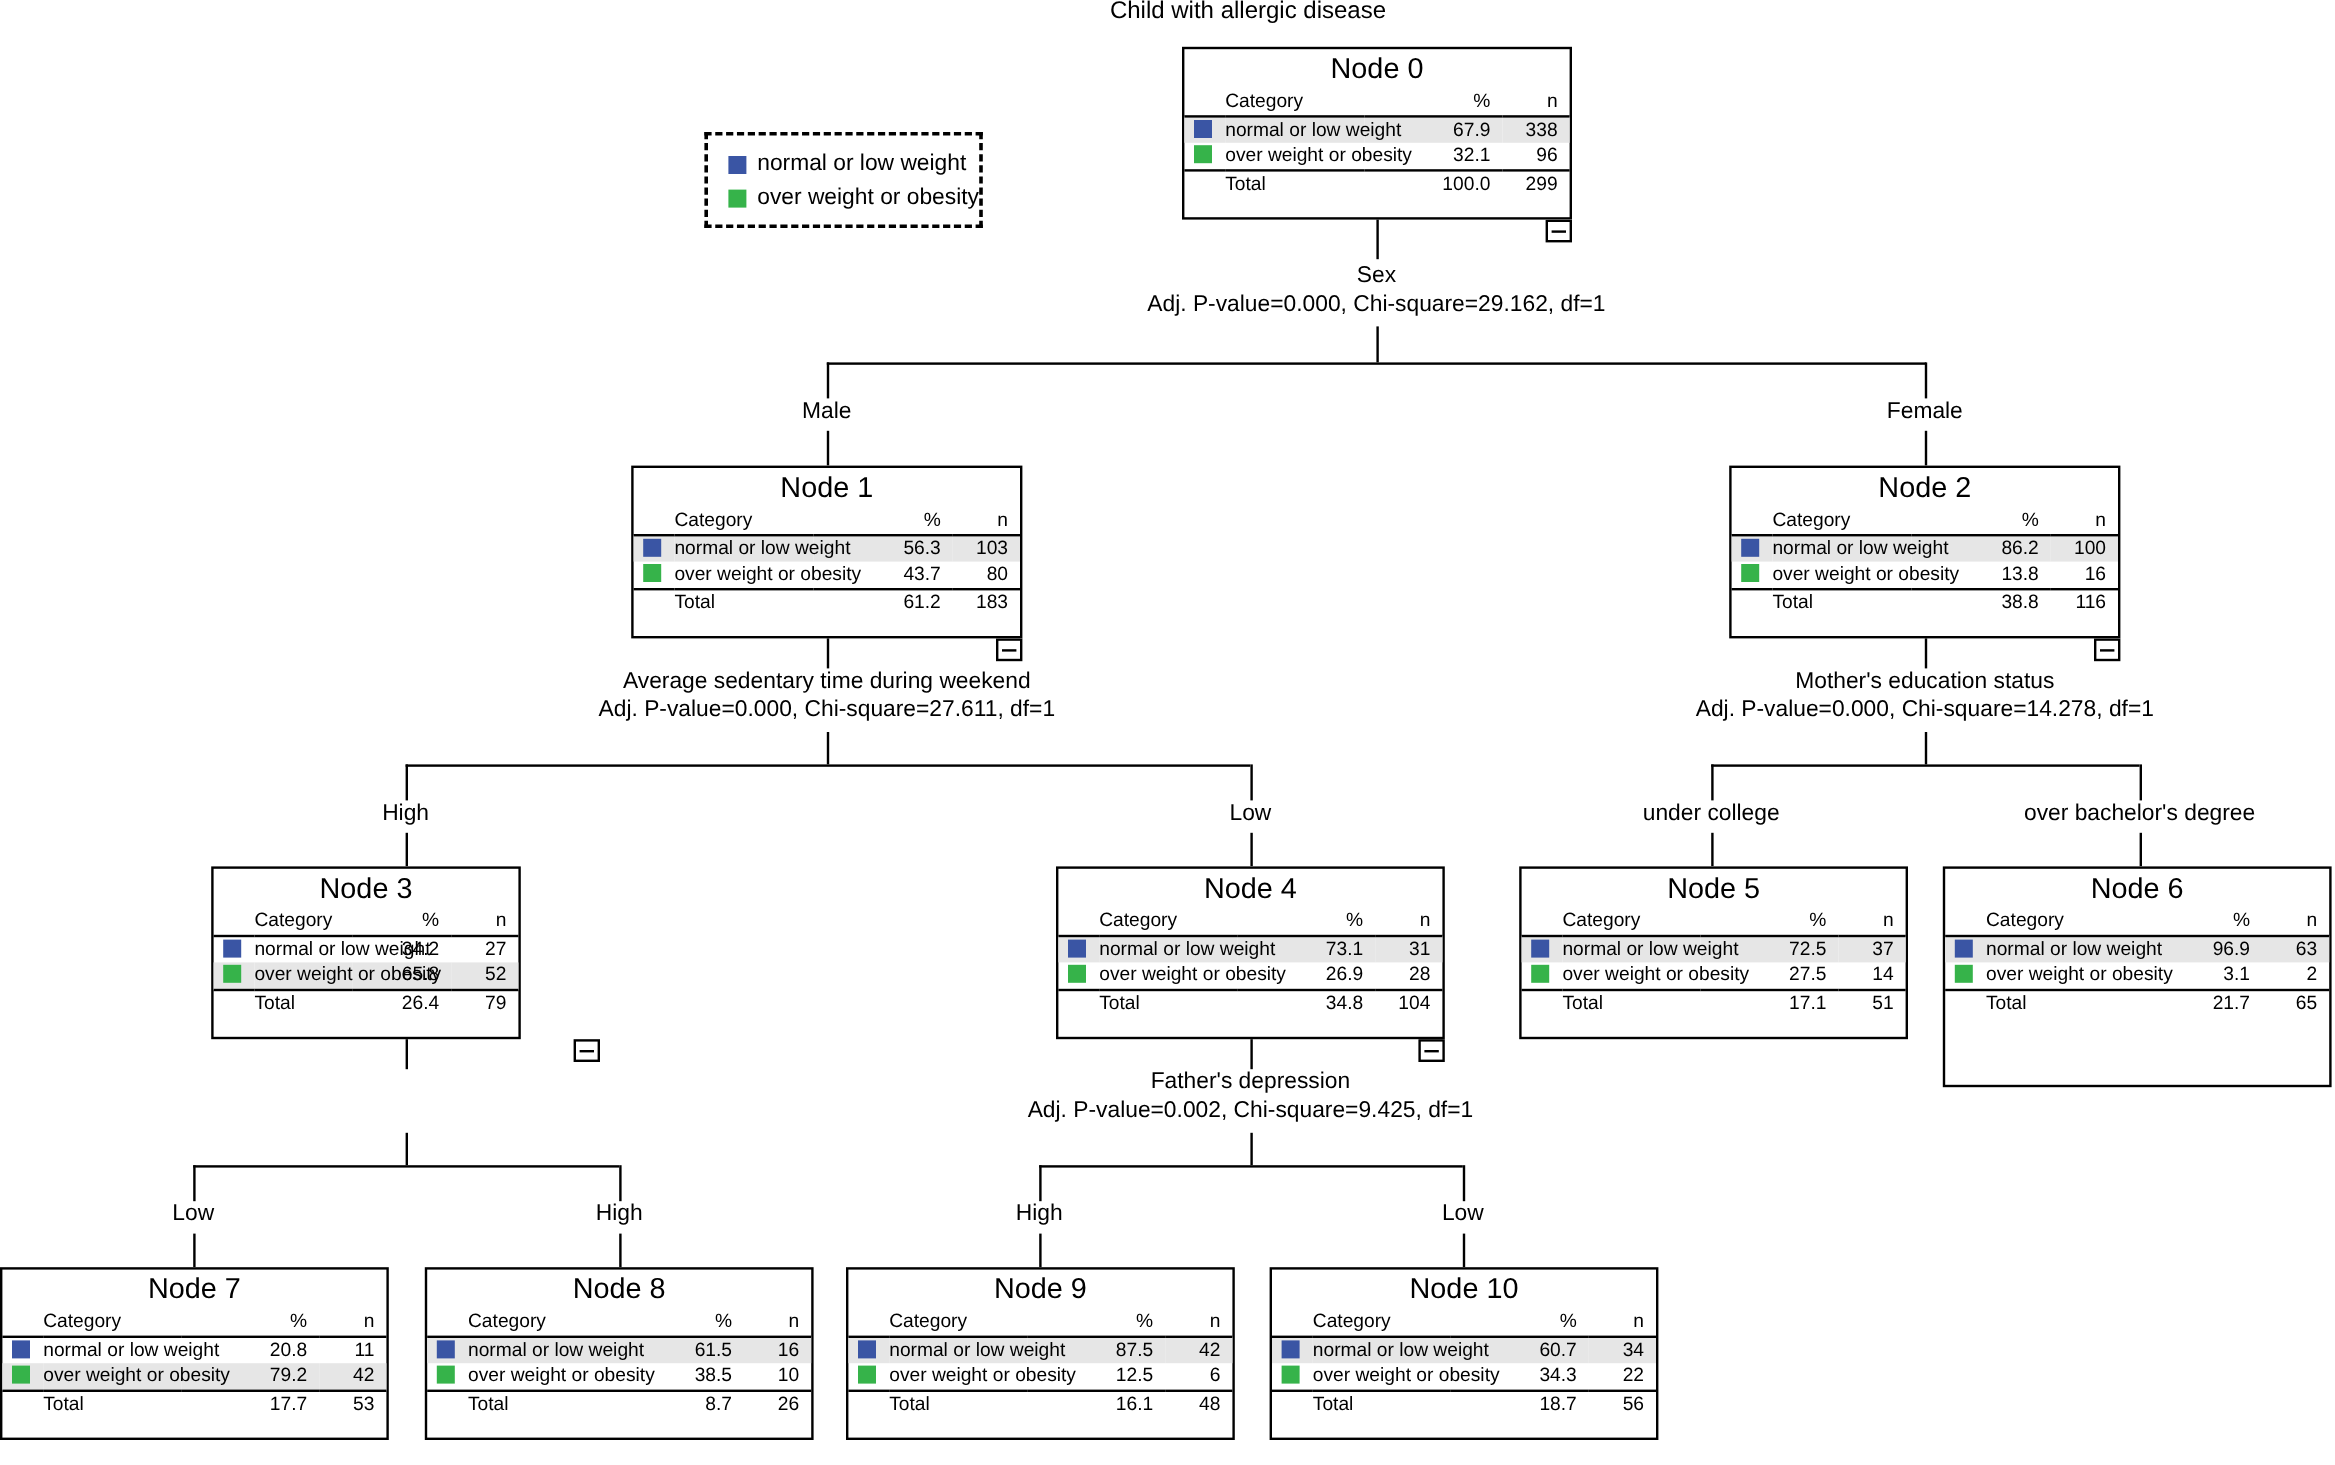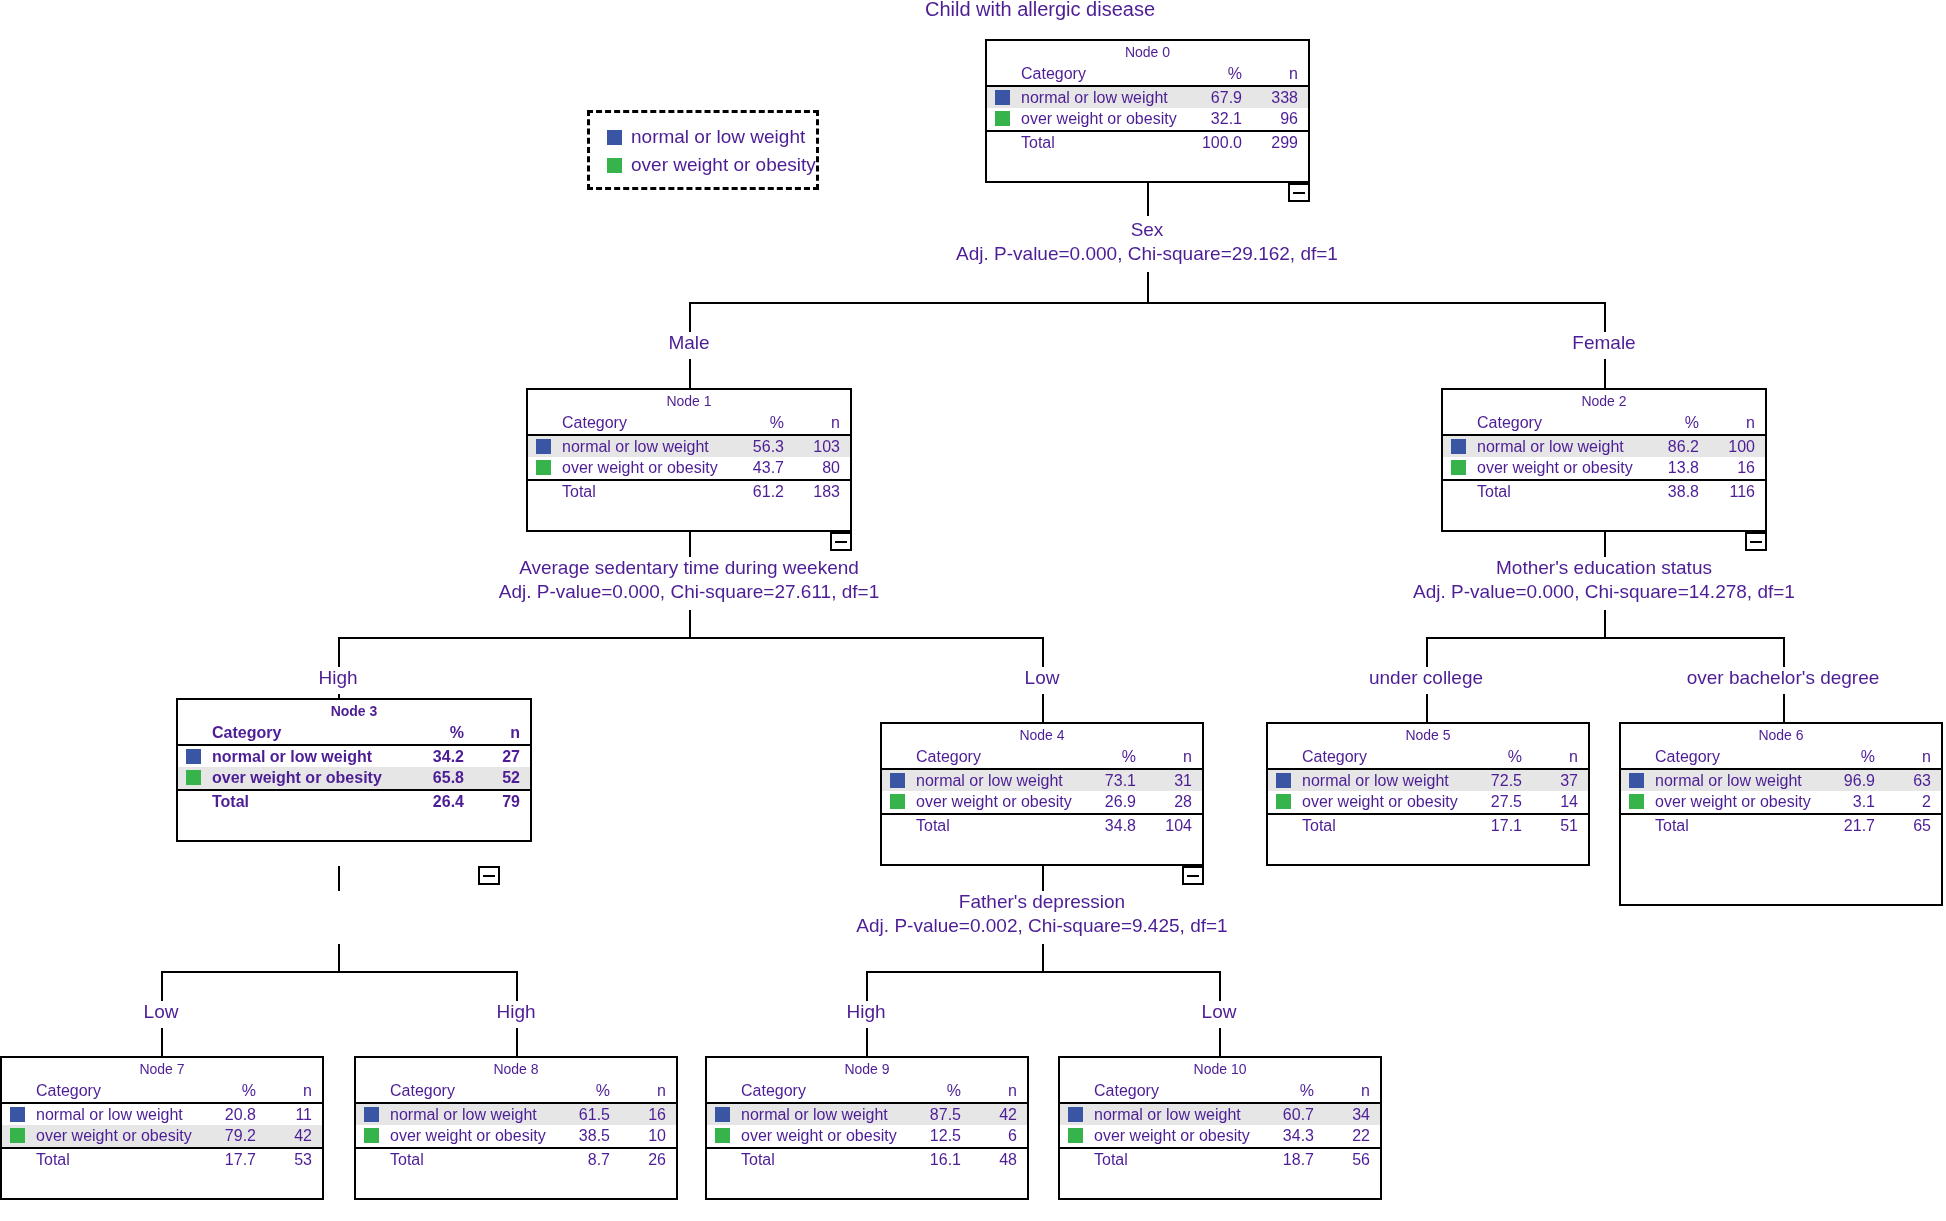--- a/index.html
+++ b/index.html
@@ -6,21 +6,21 @@
     margin: 0;
     padding: 0;
     background: #ffffff;
   }
   #canvas {
     position: relative;
     width: 1946px;
     height: 1221px;
     background: #ffffff;
     font-family: "Liberation Sans", sans-serif;
-    color: #4c1d95;
+    color: #000000;
     overflow: hidden;
   }
 
   
   .diagram-title {
     position: absolute;
     font-size: 20px;
     white-space: nowrap;
     text-align: center;
   }
@@ -54,21 +54,21 @@
 
   
   .node {
     position: absolute;
     box-sizing: border-box;
     border: 2.5px solid #000;
     background: #ffffff;
   }
   .node-title {
     text-align: center;
-    font-size: 14px;
+    font-size: 24px;
     padding: 4px 0 3px 0;
     line-height: 1.1;
   }
   .node-table {
     width: 100%;
     border-collapse: collapse;
     font-size: 16px;
     table-layout: fixed;
   }
   .node-table td {
@@ -275,21 +275,21 @@
   </div>
   <div class="ln-v" style="left:1604px; top:610px; height:27px;"></div>
   <div class="ln-h" style="left:1426px; top:637px; width:357px;"></div>
   <div class="ln-v" style="left:1426px; top:637px; height:30px;"></div>
   <div class="ln-v" style="left:1783px; top:637px; height:30px;"></div>
   <div class="branch-label" style="left:1326px; top:667px; width:200px;">under college</div>
   <div class="branch-label" style="left:1643px; top:667px; width:280px;">over bachelor's degree</div>
   <div class="ln-v" style="left:1426px; top:694px; height:28px;"></div>
   <div class="ln-v" style="left:1783px; top:694px; height:28px;"></div>
 
-  <div class="node" style="left:176px; top:698px; width:356px; height:144px;font-weight:bold;">
+  <div class="node" style="left:176px; top:722px; width:258px; height:144px;">
     <div class="node-title">Node 3</div>
     <table class="node-table">
       <tbody>
           <tr class="hdr">
         <td class="c-sw"></td>
         <td class="c-lab">Category</td>
         <td class="c-pct">%</td>
         <td class="c-n">n</td>
       </tr>
       <tr>

